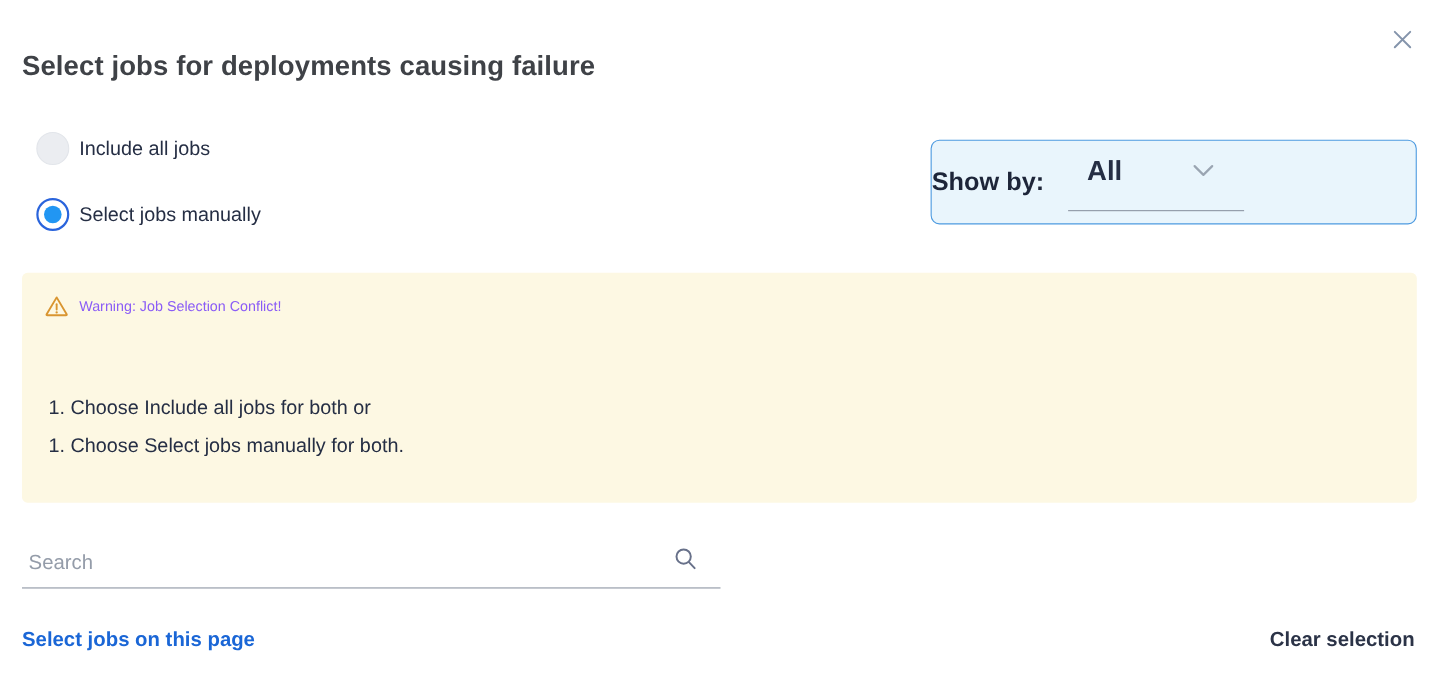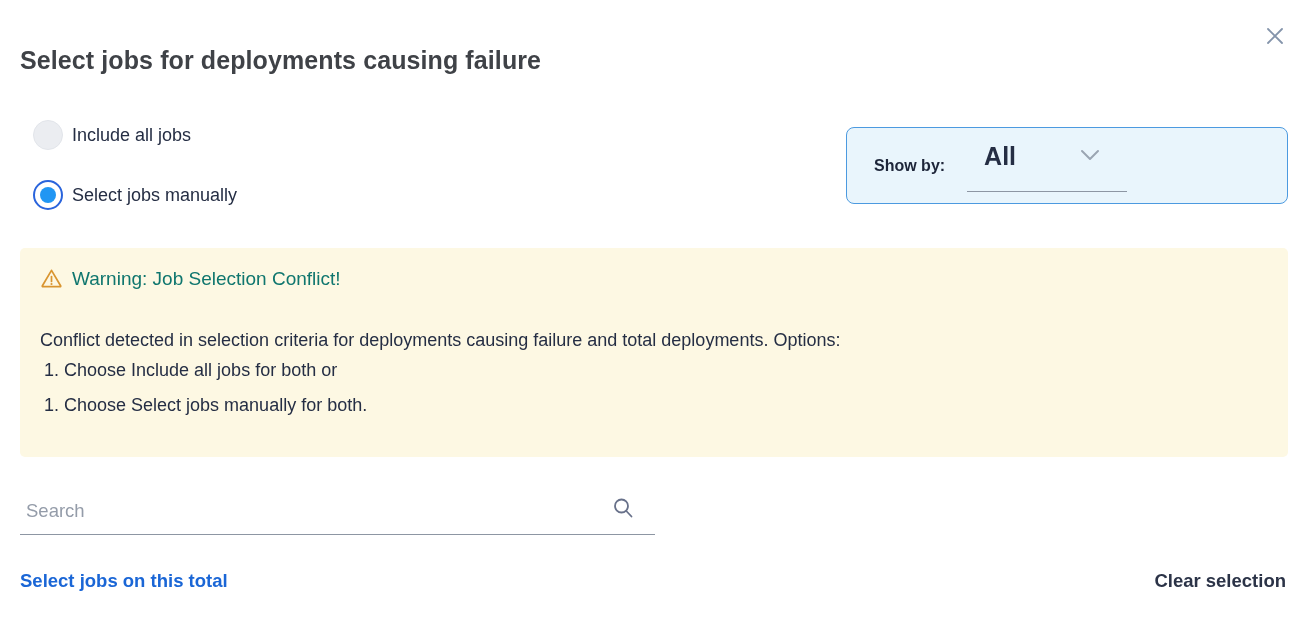--- a/index.html
+++ b/index.html
@@ -81,22 +81,21 @@
     top: 127px;
     width: 442px;
     height: 77px;
     background: #e9f5fc;
     border: 1px solid #4c9ae0;
     border-radius: 8px;
     display: flex;
     align-items: center;
   }
   .showby-label {
-    margin-left: 27px;
-    font-size: 16px;
+    font-size: 23px;
     font-weight: 600;
     color: #1d2539;
   }
   .showby-select {
     position: relative;
     margin-left: 22px;
     width: 160px;
     height: 52px;
     cursor: pointer;
   }
@@ -137,22 +136,22 @@
     display: flex;
     align-items: center;
   }
   .warning-icon {
     width: 23px;
     height: 23px;
     margin-right: 9px;
     display: inline-flex;
   }
   .warning-title {
-    font-size: 19px;
-    color: #0f766e;
+    font-size: 13px;
+    color: #8b5cf6;
   }
   .warning-body {
     position: absolute;
     left: 20px;
     top: 75px;
     width: 1200px;
     font-size: 18px;
     line-height: 35px;
     color: #252e44;
   }
@@ -261,31 +260,30 @@
     <div class="warning-header">
       <span class="warning-icon">
         <svg width="23" height="23" viewBox="0 0 24 24">
           <path d="M12 3.5 L21.5 19.5 Q22 20.5 20.8 20.5 L3.2 20.5 Q2 20.5 2.5 19.5 Z" fill="none" stroke="#d99530" stroke-width="1.8" stroke-linejoin="round"></path>
           <line x1="12" y1="10" x2="12" y2="15" stroke="#d99530" stroke-width="1.8" stroke-linecap="round"></line>
           <circle cx="12" cy="17.8" r="1.1" fill="#d99530"></circle>
         </svg>
       </span>
       <span class="warning-title">Warning: Job Selection Conflict!</span>
     </div>
-    <div class="warning-body">Conflict detected in selection criteria for deployments causing failure and total deployments. Options:</div>
     <div class="warning-item item-0">1. Choose Include all jobs for both or</div>
     <div class="warning-item item-1">1. Choose Select jobs manually for both.</div>
   </div>
 
   <div class="search-wrap">
     <input class="search-input" type="text" placeholder="Search" style="">
     <span class="search-icon">
       <svg width="24" height="24" viewBox="0 0 24 24">
         <circle cx="10.5" cy="10" r="6.5" fill="none" stroke="#68718a" stroke-width="1.8"></circle>
         <line x1="15.3" y1="15" x2="20.5" y2="20.5" stroke="#68718a" stroke-width="1.8" stroke-linecap="round"></line>
       </svg>
     </span>
   </div>
 
-  <a class="footer-link">Select jobs on this total</a>
+  <a class="footer-link">Select jobs on this page</a>
   <span class="footer-clear">Clear selection</span>
 
 </div>
 
 </body></html>

